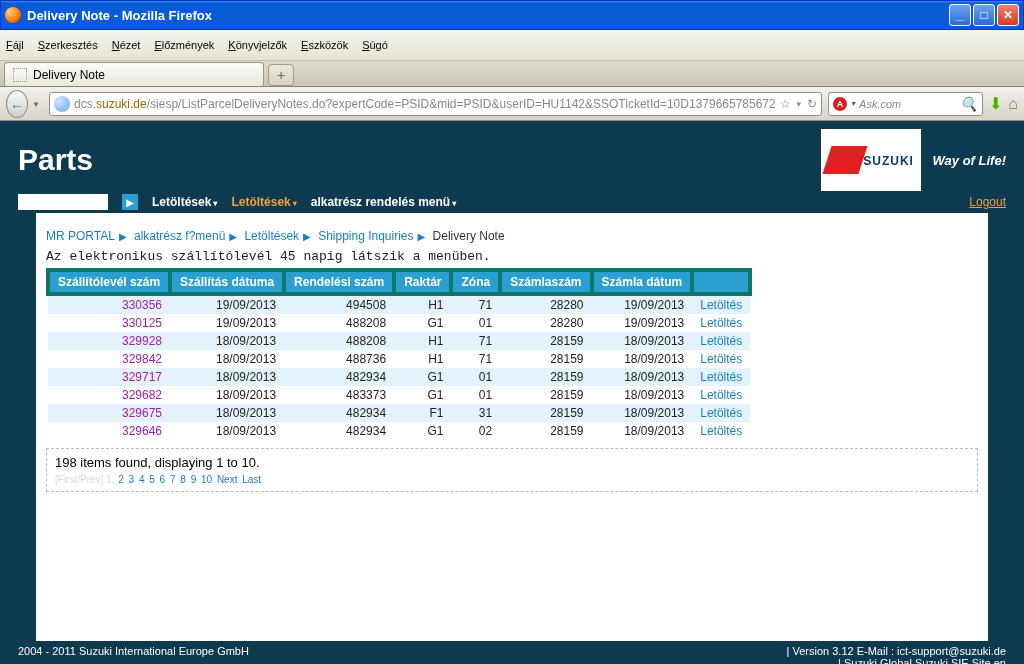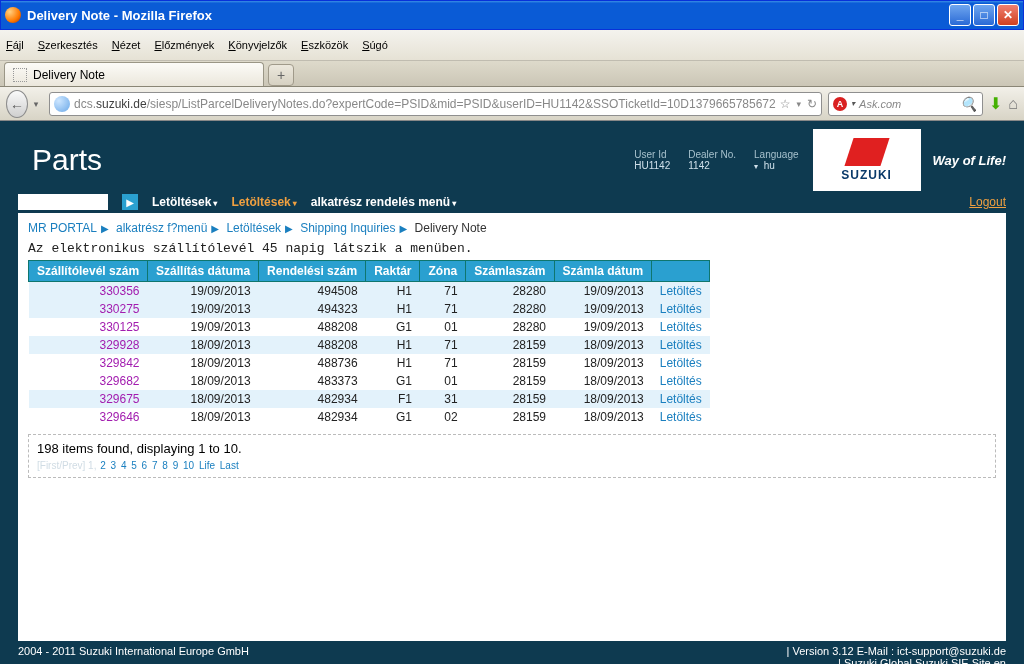--- a/index.html
+++ b/index.html
@@ -25,56 +25,56 @@
 .ff-tab .tab-icon { width: 14px; height: 14px; border: 1px dotted #999; }
 .ff-newtab { width: 26px; height: 22px; background: linear-gradient(to bottom, #ece8dd, #d6d1c2); border: 1px solid #a09a8a; border-radius: 4px; margin-left: 4px; display: flex; align-items: center; justify-content: center; color: #666; font-size: 14px; }
 
 
 .ff-navbar { height: 34px; background: linear-gradient(to bottom, #f2f0e9, #d8d4c6); display: flex; align-items: center; padding: 0 6px; gap: 6px; border-bottom: 1px solid #888; }
 .nav-back { width: 28px; height: 28px; border-radius: 50%; border: 1px solid #8c8c8c; background: linear-gradient(to bottom, #fafafa, #cfcfcf); display: flex; align-items: center; justify-content: center; color: #5a5a5a; font-size: 14px; }
 .nav-back-drop { width: 12px; color: #666; font-size: 9px; }
 .urlbar { flex: 1; height: 24px; background: #fff; border: 1px solid #8f8f8f; border-radius: 3px; display: flex; align-items: center; padding: 0 4px; gap: 4px; }
 .urlbar .globe { width: 16px; height: 16px; border-radius: 50%; background: radial-gradient(circle at 30% 30%, #cde6ff, #6aa8e8); }
 .url-text { flex: 1; color: #888; font-size: 12px; white-space: nowrap; overflow: hidden; }
-.url-text .host { color: #404040; }
+.url-text .host { color: #a16207; }
 .url-icons { display: flex; gap: 6px; color: #888; font-size: 12px; align-items: center; }
 .searchbox { width: 200px; height: 24px; background: #fff; border: 1px solid #8f8f8f; border-radius: 3px; display: flex; align-items: center; padding: 0 4px; gap: 4px; font-style: italic; color: #888; }
 .searchbox .ask { width: 14px; height: 14px; background: #d92020; border-radius: 50%; color: #fff; font-size: 9px; display: flex; align-items: center; justify-content: center; font-style: normal; font-weight: bold; }
 .search-mag { color: #6a8bbd; font-size: 14px; }
 .nav-dl { color: #44b000; font-size: 16px; }
 .nav-home { color: #777; font-size: 16px; }
 
 
 .page { background: #0e3a50; height: 552px; display: flex; flex-direction: column; }
 .page-header { display: flex; align-items: center; padding: 8px 18px 0 18px; height: 70px; }
-.parts-title { color: #fff; font-size: 30px; font-weight: normal; font-family: Arial, sans-serif; flex:1;margin-left:14px; }
+.parts-title { color: #fff; font-size: 30px; font-weight: bold; font-family: Arial, sans-serif; flex:1; }
 .hdr-meta { display: flex; gap: 18px; color: #cfe0ea; font-size: 10px; }
 .hdr-meta .col .lbl { color: #a6c0cc; }
-.logo-box { width: 108px; height: 62px; background: #fff; display: flex; flex-direction: column; align-items: center; justify-content: center; margin-left: 14px; }
+.logo-box { width: 100px; height: 62px; background: #fff; display: flex; flex-direction: row; align-items: center; justify-content: center; margin-left: 14px; }
 .logo-s { width: 36px; height: 28px; background: #e02020; transform: skewX(-18deg); }
 .logo-txt { color: #0a3a6a; font-weight: bold; font-size: 12px; letter-spacing: 1px; margin-top: 2px; }
 .way { color: #fff; font-weight: bold; font-style: italic; margin-left: 12px; font-size: 13px; }
 
 .menu-row { height: 22px; background: #0e3a50; display: flex; align-items: center; padding: 0 18px; gap: 14px; }
 .menu-input { width: 90px; height: 16px; background: #fff; border: none; }
 .menu-go { width: 16px; height: 16px; background: #2aa0d0; color: #fff; display: flex; align-items: center; justify-content: center; font-size: 10px; }
 .menu-link { color: #fff; font-size: 12px; font-weight: bold; }
 .menu-link.orange { color: #f0a040; }
 .menu-caret { font-size: 8px; margin-left: 2px; }
 .logout { margin-left: auto; color: #f0a040; font-size: 12px; text-decoration: underline; }
 
-.content-wrap { flex: 1; background: #fff; margin: 0 18px; padding: 8px 10px; overflow: auto; }
+.content-wrap { flex: 1; background: #fff; margin: 0 36px; padding: 16px 10px; overflow: auto; }
 .breadcrumb { font-size: 12px; margin-bottom: 6px; }
 .breadcrumb a { color: #1a7fbf; text-decoration: none; }
 .breadcrumb .sep { color: #1a7fbf; margin: 0 4px; font-size:10px; }
 .breadcrumb .cur { color: #333; }
 .info-text { font-size: 13px; color: #222; margin-bottom: 4px; font-family: Liberation Mono, monospace; }
 
 table.data { border-collapse: collapse; font-size: 12px; }
-table.data th { background: #2aa0d0; color: #fff; font-weight: bold; padding: 3px 8px; border: 1px solid #0f766e; text-align: center; white-space: nowrap; }
+table.data th { background: #2aa0d0; color: #fff; font-weight: bold; padding: 3px 8px; border: 4px solid #0f766e; text-align: center; white-space: nowrap; }
 table.data td { padding: 2px 8px; text-align: right; color: #222; white-space: nowrap; }
 table.data tr.odd td { background: #e3f2fb; }
 table.data tr.even td { background: #fff; }
 table.data td.link a { color: #a21caf; text-decoration: none; }
 table.data td.dl a { color: #1a7fbf; text-decoration: none; }
 table.data td:last-child { text-align: left; }
 
 .pager-box { border: 1px dashed #bbb; padding: 6px 8px; margin-top: 8px; font-size: 13px; }
 .pager-links { font-size: 10px; margin-top: 4px; }
 .pager-links .dim { color: #d0dce4; }
@@ -134,34 +134,20 @@
     <span style="flex:1">Ask.com</span>
     <span class="search-mag">🔍</span>
   </div>
   <span class="nav-dl">⬇</span>
   <span class="nav-home">⌂</span>
 </div>
 
 <div class="page">
   <div class="page-header">
     <div class="parts-title">Parts</div>
-    <div class="hdr-meta">
-      <div class="col">
-          <div class="lbl">User Id</div>
-          <div>HU1142</div>
-        </div>
-      <div class="col">
-          <div class="lbl">Dealer No.</div>
-          <div>1142</div>
-        </div>
-      <div class="col">
-          <div class="lbl">Language</div>
-          <div><span style="font-size:8px;">▾</span>&nbsp;&nbsp;<span>hu</span></div>
-        </div>
-    </div>
     <div class="logo-box">
       <div class="logo-s"></div>
       <div class="logo-txt">SUZUKI</div>
     </div>
     <div class="way">Way of Life!</div>
   </div>
 
   <div class="menu-row">
     <input class="menu-input" style="">
     <div class="menu-go">▶</div>
@@ -198,30 +184,20 @@
           <tr class="odd">
             <td class="link"><a>330356</a></td>
             <td>19/09/2013</td>
             <td>494508</td>
             <td>H1</td>
             <td>71</td>
             <td>28280</td>
             <td>19/09/2013</td>
             <td class="dl"><a>Letöltés</a></td>
           </tr>
-          <tr class="odd">
-            <td class="link"><a>330275</a></td>
-            <td>19/09/2013</td>
-            <td>494323</td>
-            <td>H1</td>
-            <td>71</td>
-            <td>28280</td>
-            <td>19/09/2013</td>
-            <td class="dl"><a>Letöltés</a></td>
-          </tr>
           <tr class="even">
             <td class="link"><a>330125</a></td>
             <td>19/09/2013</td>
             <td>488208</td>
             <td>G1</td>
             <td>01</td>
             <td>28280</td>
             <td>19/09/2013</td>
             <td class="dl"><a>Letöltés</a></td>
           </tr>
@@ -234,20 +210,30 @@
             <td>28159</td>
             <td>18/09/2013</td>
             <td class="dl"><a>Letöltés</a></td>
           </tr>
           <tr class="even">
             <td class="link"><a>329842</a></td>
             <td>18/09/2013</td>
             <td>488736</td>
             <td>H1</td>
             <td>71</td>
+            <td>28159</td>
+            <td>18/09/2013</td>
+            <td class="dl"><a>Letöltés</a></td>
+          </tr>
+          <tr class="odd">
+            <td class="link"><a>329717</a></td>
+            <td>18/09/2013</td>
+            <td>482934</td>
+            <td>G1</td>
+            <td>01</td>
             <td>28159</td>
             <td>18/09/2013</td>
             <td class="dl"><a>Letöltés</a></td>
           </tr>
           <tr class="even">
             <td class="link"><a>329682</a></td>
             <td>18/09/2013</td>
             <td>483373</td>
             <td>G1</td>
             <td>01</td>
@@ -276,21 +262,21 @@
             <td class="dl"><a>Letöltés</a></td>
           </tr>
         </tbody>
     </table>
 
     <div class="pager-box">
       <div>198 items found, displaying 1 to 10.</div>
       <div class="pager-links">
         <span class="dim">[First/Prev] 1,</span>
         <span id="pager-pages"><a>2</a> <a>3</a> <a>4</a> <a>5</a> <a>6</a> <a>7</a> <a>8</a> <a>9</a> <a>10</a> </span>
-        <a>Life</a>
+        <a>Next</a>
         <a>Last</a>
       </div>
     </div>
   </div>
 
   <div class="footer">
     <div>2004 - 2011 Suzuki International Europe GmbH</div>
     <div class="right">
       <div>|  Version 3.12  E-Mail : ict-support@suzuki.de</div>
       <div>|       Suzuki Global Suzuki SIE Site en</div>

